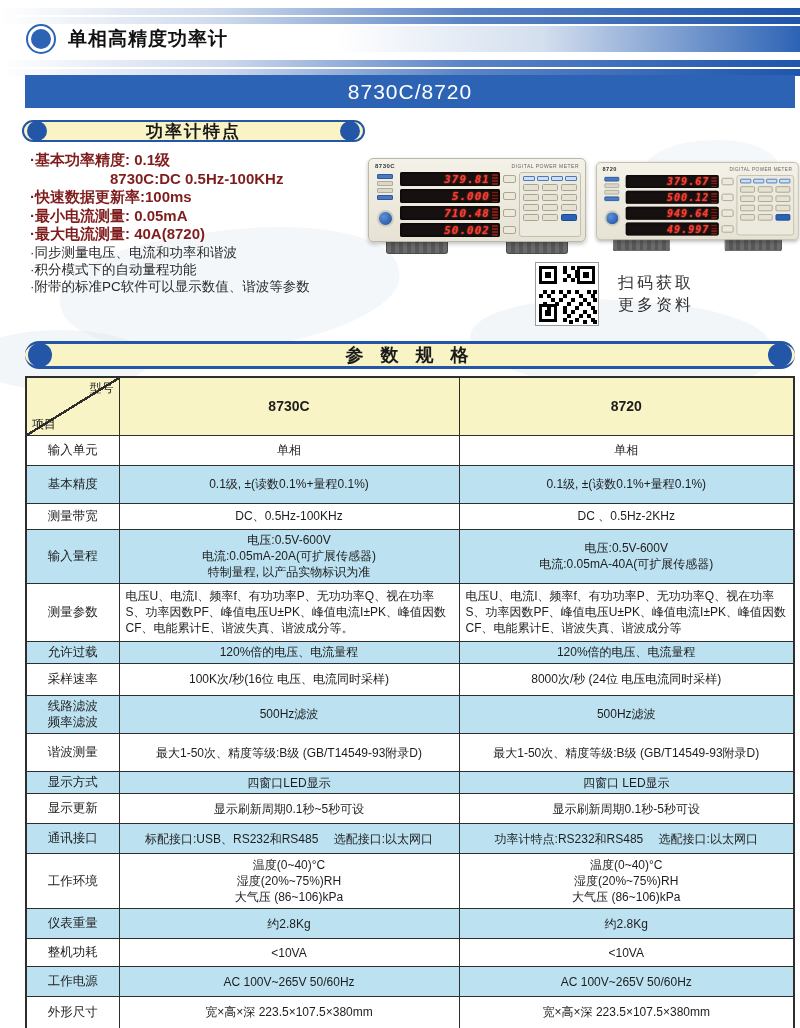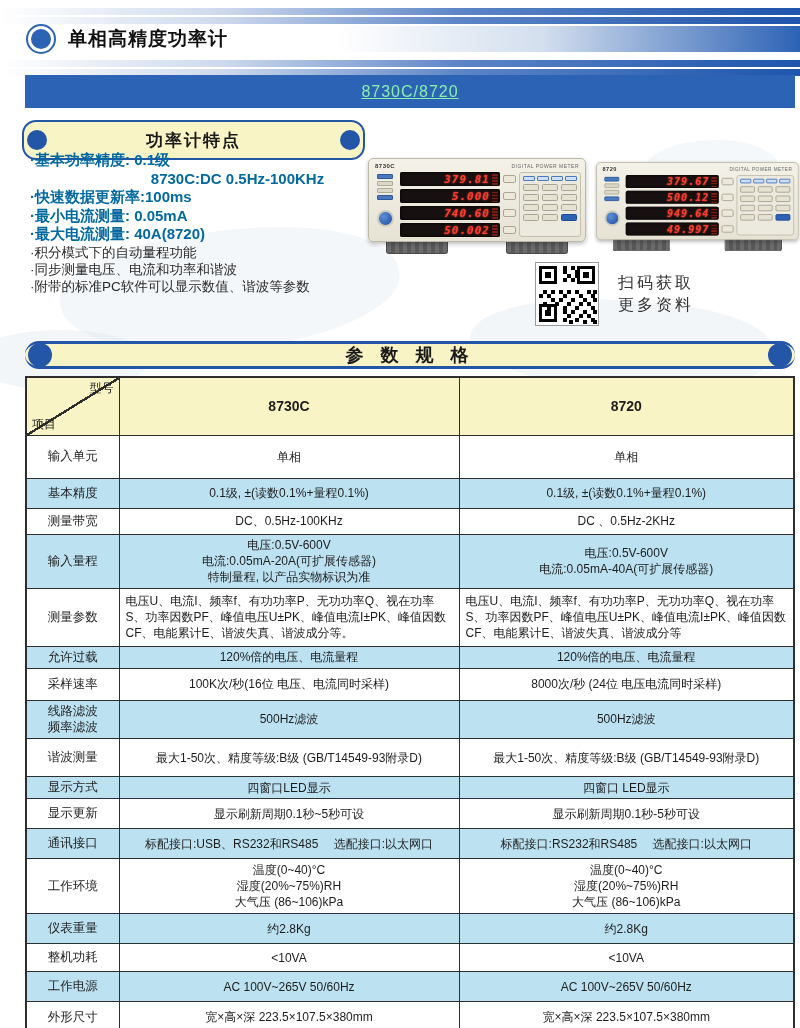--- a/index.html
+++ b/index.html
@@ -15,37 +15,37 @@
 
   
   .hdr { position:absolute; left:0; top:8px; width:800px; z-index:2; }
   .stripe { height:7px; margin-bottom:2px; background:linear-gradient(90deg,#ffffff 0%,#cdd9ec 28%,#5b84c6 58%,#1f55ac 100%); }
   .titleband { position:relative; height:26px; margin-bottom:8px; background:linear-gradient(90deg,#ffffff 0%,#ffffff 42%,#d3deee 68%,#2d63b5 100%); display:flex; align-items:center;text-align:center; }
   .hdr-circle { width:26px; height:26px; border-radius:50%; background:#2d63b5; border:3px solid #fff; box-shadow:0 0 0 2px #2d63b5; margin-left:28px; }
   .hdr-title { font-size:19px; font-weight:bold; color:#111; margin-left:14px; letter-spacing:1px; }
 
   
   .model-banner { position:absolute; left:25px; top:75px; width:770px; height:33px; background:#2d63b5; z-index:2; display:flex; align-items:center; justify-content:center; }
-  .model-banner span { color:#86efac; font-size:16px; letter-spacing:1px;text-decoration:underline; }
+  .model-banner span { color:#ffffff; font-size:21px; letter-spacing:1px; }
 
   
   .pill { position:absolute; background:#f8f4c5; border:2px solid #2456a8; border-radius:14px; display:flex; align-items:center; justify-content:center; z-index:2; }
   .pill .dotL,.pill .dotR { position:absolute; top:50%; transform:translateY(-50%); width:20px; height:20px; border-radius:50%; background:#2456a8; }
   .pill .dotL { left:3px; } .pill .dotR { right:3px; }
-  .feat-pill { left:22px; top:120px; width:343px; height:40px; }
+  .feat-pill { left:22px; top:120px; width:343px; height:22px; }
   .feat-pill span { font-size:17px; font-weight:bold; letter-spacing:2px; }
   .param-pill { left:25px; top:341px; width:770px; height:28px; border-left:none; border-right:none; border-top:3px solid #2456a8; border-bottom:3px solid #2456a8; border-radius:14px; }
   .param-pill .dotL,.param-pill .dotR { width:24px; height:24px; }
   .param-pill span { font-size:18px; font-weight:bold; letter-spacing:6px; }
 
   
   .features { position:absolute; left:30px; top:151px; width:335px; z-index:2; }
   .features li { list-style:none; }
-  .f-bold { font-size:15px; font-weight:bold; line-height:18.5px; color:#0369a1; }
-  .f-sub  { padding-left:80px;text-align:center; }
+  .f-bold { font-size:15px; font-weight:bold; line-height:18.5px; color:#7f1d1d; }
+  .f-sub  { padding-left:80px; }
   .f-reg  { font-size:13.5px; line-height:17px; color:#2a2a2a; }
 
   
   .meter { position:absolute; width:218px; z-index:2; }
   .meter-a { left:368px; top:158px; }
   .meter-b { left:596px; top:162px; transform:scale(.93); transform-origin:top left; }
   .m-body { position:relative; background:linear-gradient(#f4f1e8,#e6e2d4); border:1px solid #bdb9a8; border-radius:5px; padding:3px 4px 4px 4px; box-shadow:0 2px 4px rgba(0,0,0,.25); }
   .m-top { display:flex; justify-content:space-between; align-items:center; height:8px; margin:0 2px 2px 2px; }
   .m-model { font-size:6px; font-weight:bold; color:#333; letter-spacing:.5px; white-space:nowrap; }
   .m-brand { font-size:5px; color:#666; letter-spacing:.5px; white-space:nowrap; }
@@ -132,22 +132,22 @@
     <span>功率计特点</span>
     <div class="dotR"></div>
   </div>
 
   <ul class="features">
     <li class="f-bold">·基本功率精度: 0.1级</li>
     <li class="f-bold f-sub">8730C:DC 0.5Hz-100KHz</li>
     <li class="f-bold">·快速数据更新率:100ms</li>
     <li class="f-bold">·最小电流测量: 0.05mA</li>
     <li class="f-bold">·最大电流测量: 40A(8720)</li>
+    <li class="f-reg">·同步测量电压、电流和功率和谐波</li>
     <li class="f-reg">·积分模式下的自动量程功能</li>
-    <li class="f-reg">·同步测量电压、电流和功率和谐波</li>
     <li class="f-reg">·附带的标准PC软件可以显示数值、谐波等参数</li>
   </ul>
 
   <div class="meter meter-a">
     <div class="m-body">
       <div class="m-top">
         <span class="m-model">8730C</span>
         <span class="m-brand">DIGITAL POWER METER</span>
       </div>
       <div class="m-main">
@@ -168,21 +168,21 @@
           </div>
           <div class="disp-row">
             <div class="window">
                 <span class="digits">5.000</span>
                 <div class="dotcol"></div>
               </div>
             <div class="sbtn"></div>
           </div>
           <div class="disp-row">
             <div class="window">
-                <span class="digits">740.60</span>
+                <span class="digits">710.48</span>
                 <div class="dotcol"></div>
               </div>
             <div class="sbtn"></div>
           </div>
           <div class="disp-row">
             <div class="window">
                 <span class="digits">50.002</span>
                 <div class="dotcol"></div>
               </div>
             <div class="sbtn"></div>
@@ -317,26 +317,26 @@
       </colgroup>
     <tbody>
         <tr class="head">
       <td class="corner">
         <span class="c-top">型号</span>
         <span class="c-bot">项目</span>
       </td>
       <td>8730C</td>
       <td>8720</td>
     </tr>
-    <tr style="height:43px">
+    <tr style="height:30px">
           <td class="lbl">输入单元</td>
           <td>单相</td>
           <td>单相</td>
         </tr>
-    <tr class="alt" style="height:30px">
+    <tr class="alt" style="height:38px">
           <td class="lbl">基本精度</td>
           <td>0.1级, ±(读数0.1%+量程0.1%)</td>
           <td>0.1级, ±(读数0.1%+量程0.1%)</td>
         </tr>
     <tr style="height:26px">
           <td class="lbl">测量带宽</td>
           <td>DC、0.5Hz-100KHz</td>
           <td>DC 、0.5Hz-2KHz</td>
         </tr>
     <tr class="alt" style="height:54px">
@@ -379,21 +379,21 @@
           <td>四窗口 LED显示</td>
         </tr>
     <tr style="height:30px">
           <td class="lbl">显示更新</td>
           <td>显示刷新周期0.1秒~5秒可设</td>
           <td>显示刷新周期0.1秒-5秒可设</td>
         </tr>
     <tr class="alt" style="height:30px">
           <td class="lbl">通讯接口</td>
           <td>标配接口:USB、RS232和RS485　 选配接口:以太网口</td>
-          <td>标配接口:RS232和RS485　 选配接口:以太网口</td>
+          <td>功率计特点:RS232和RS485　 选配接口:以太网口</td>
         </tr>
     <tr style="height:55px">
           <td class="lbl">工作环境</td>
           <td>温度(0~40)°C
 湿度(20%~75%)RH
 大气压 (86~106)kPa</td>
           <td>温度(0~40)°C
 湿度(20%~75%)RH
 大气压 (86~106)kPa</td>
         </tr>

